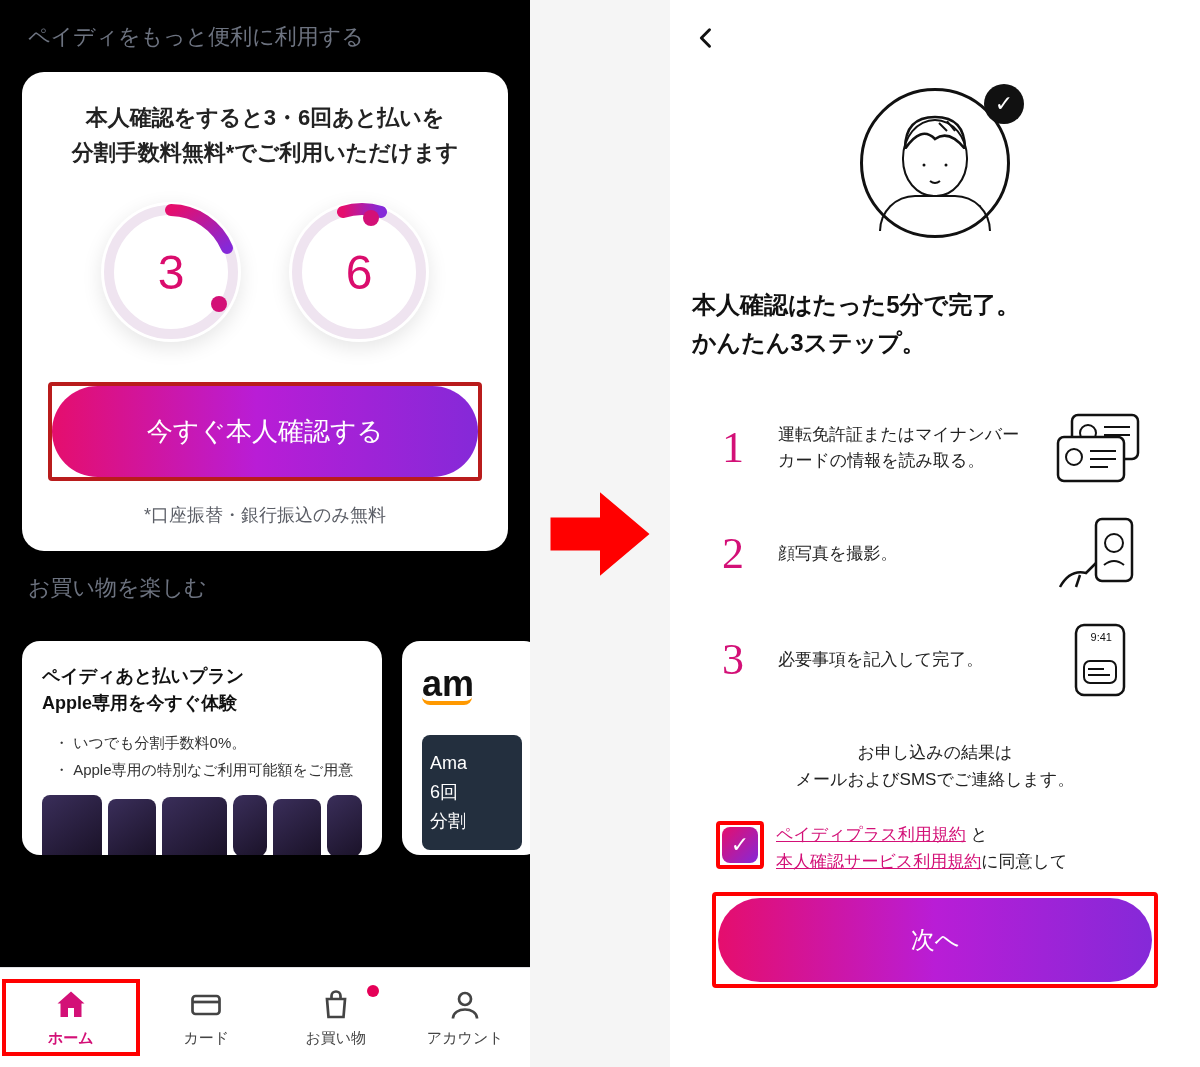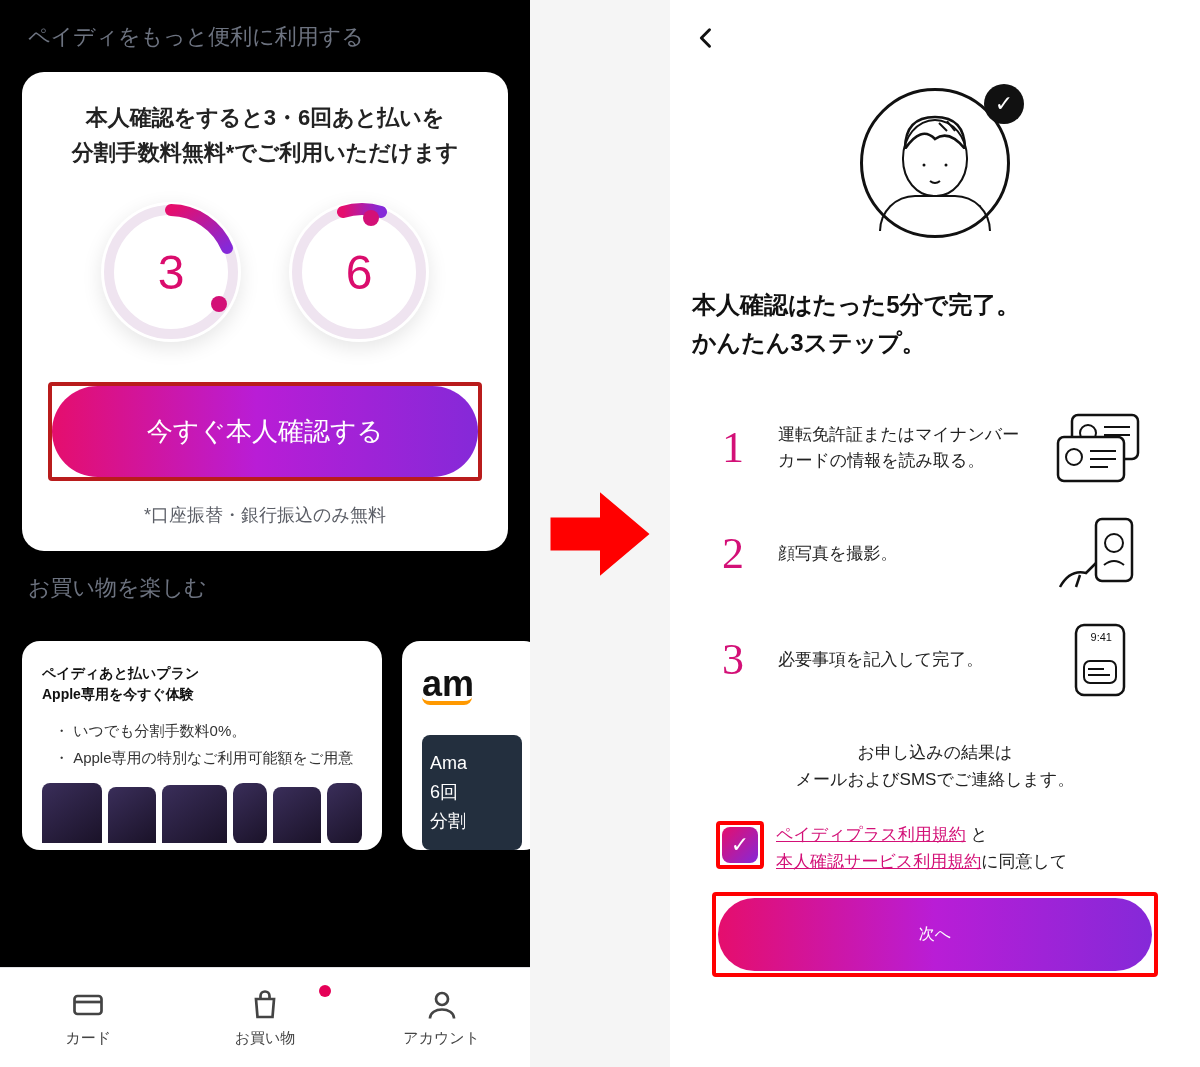--- a/index.html
+++ b/index.html
@@ -55,21 +55,21 @@
 .footnote { text-align: center; color: #5b5e66; font-size: 18px; margin-top: 22px; }
 
 .shop-cards { display: flex; gap: 20px; margin: 18px 22px 0; }
 .promo-card {
   background: #fff; border-radius: 18px; padding: 22px 20px 0;
   box-shadow: 0 2px 6px rgba(0,0,0,0.06); overflow: hidden;
   flex-shrink: 0;
 }
 .promo-card.apple { width: 360px; }
 .promo-card.amazon { width: 140px; }
-.promo-title { font-size: 14px; font-weight: 700; line-height: 1.5; color: #111; }
+.promo-title { font-size: 18px; font-weight: 700; line-height: 1.5; color: #111; }
 .promo-bullet { font-size: 15px; color: #333; margin-top: 12px; line-height: 1.8; padding-left: 12px; }
 .devices-row { display: flex; gap: 6px; margin-top: 12px; height: 60px; overflow: hidden; }
 .device { background: linear-gradient(145deg,#3a2e5a,#1a1228); border-radius: 8px 8px 0 0; }
 .device.w1 { width: 62px; height: 60px; }
 .device.w2 { width: 50px; height: 56px; margin-top: 4px; }
 .device.w3 { width: 68px; height: 58px; margin-top: 2px; }
 .device.w4 { width: 36px; height: 62px; border-radius: 10px; }
 .amazon-logo-box { height: 44px; overflow: hidden; }
 .amazon-logo { font-size: 36px; font-weight: 700; color: #111; }
 .amazon-smile { height: 8px; width: 50px; border-bottom: 4px solid #ff9900; border-radius: 0 0 50px 50px; margin-top: -8px; }
@@ -116,21 +116,21 @@
 .consent-row { display: flex; align-items: flex-start; gap: 12px; padding: 0 24px; margin-bottom: 16px; }
 .cbwrap { border: 4px solid #ff0000; padding: 2px; }
 .cb { width: 36px; height: 36px; border-radius: 8px; background: linear-gradient(135deg,#e50e6d,#8529d8); display: flex; align-items: center; justify-content: center; color: #fff; font-size: 22px; cursor: pointer; }
 .consent-text { font-size: 17px; line-height: 1.6; color: #222; }
 .consent-text .lnk { color: #d31077; text-decoration: underline; cursor: pointer; }
 
 .next-wrap { margin: 4px 20px; border: 4px solid #ff0000; padding: 2px; }
 .next-btn {
   width: 100%; padding: 26px 0; border: none; border-radius: 50px;
   background: linear-gradient(90deg, #e50e6d 0%, #b91dd6 50%, #8529d8 100%);
-  color: #fff; font-size: 16px; font-weight: 500; cursor: pointer;
+  color: #fff; font-size: 24px; font-weight: 500; cursor: pointer;
 }
 </style>
 </head>
 <body>
 
 <div class="screen left">
   <div class="section-title">ペイディをもっと便利に利用する</div>
 
   <div class="card">
     <div class="card-heading">
@@ -199,20 +199,26 @@
       </div>
       <div class="amazon-dark">
         <div>Ama</div>
         <div>6回</div>
         <div>分割</div>
       </div>
     </div>
   </div>
 
   <div class="tabbar">
+    <div class="tab home-tab">
+      <span class="ticon"><svg viewBox="0 0 24 24" fill="#d31077">
+            <path d="M12 3l9 8h-2v9h-5v-6h-4v6H5v-9H3z"></path>
+          </svg></span>
+      <span class="tlabel">ホーム</span>
+    </div>
     <div class="tab">
       <span class="ticon"><svg viewBox="0 0 24 24" fill="none" stroke="#444" stroke-width="1.8">
             <rect x="3" y="6" width="18" height="12" rx="2"></rect>
             <line x1="3" y1="10" x2="21" y2="10"></line>
           </svg></span>
       <span class="tlabel">カード</span>
     </div>
     <div class="tab">
       <span class="badge"></span>
       <span class="ticon"><svg viewBox="0 0 24 24" fill="none" stroke="#444" stroke-width="1.8">

